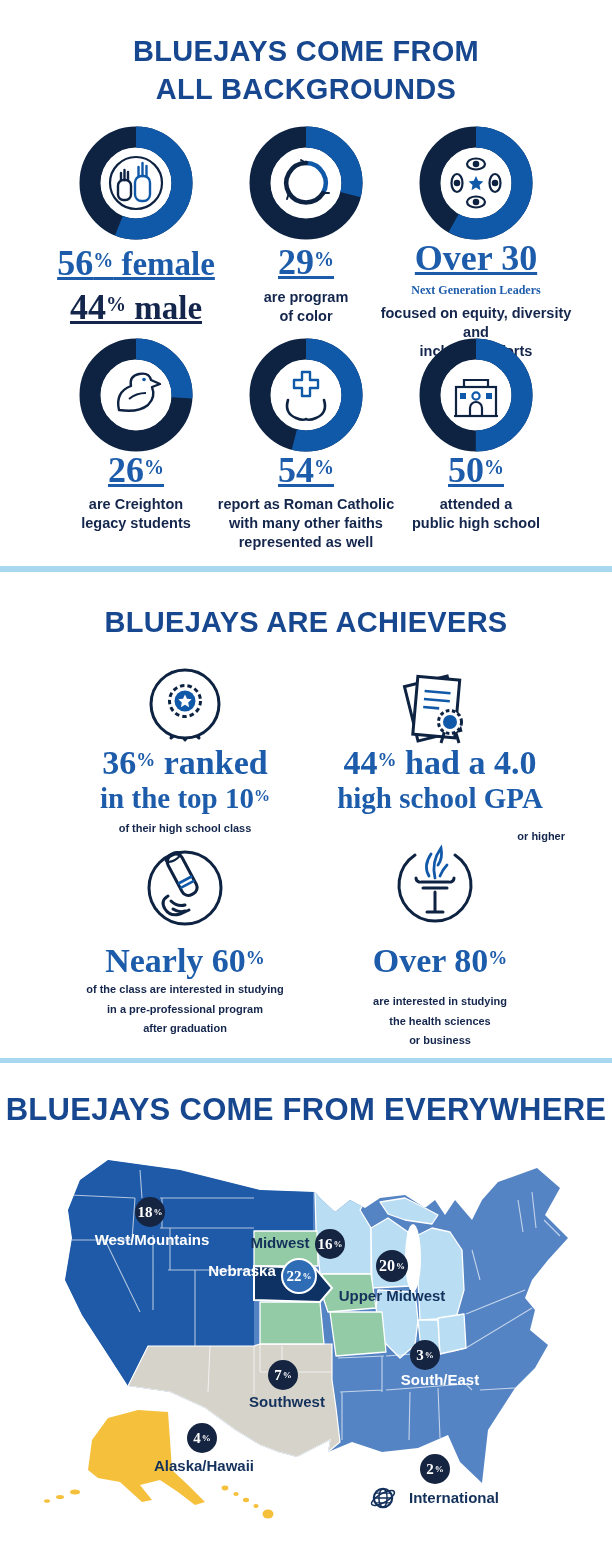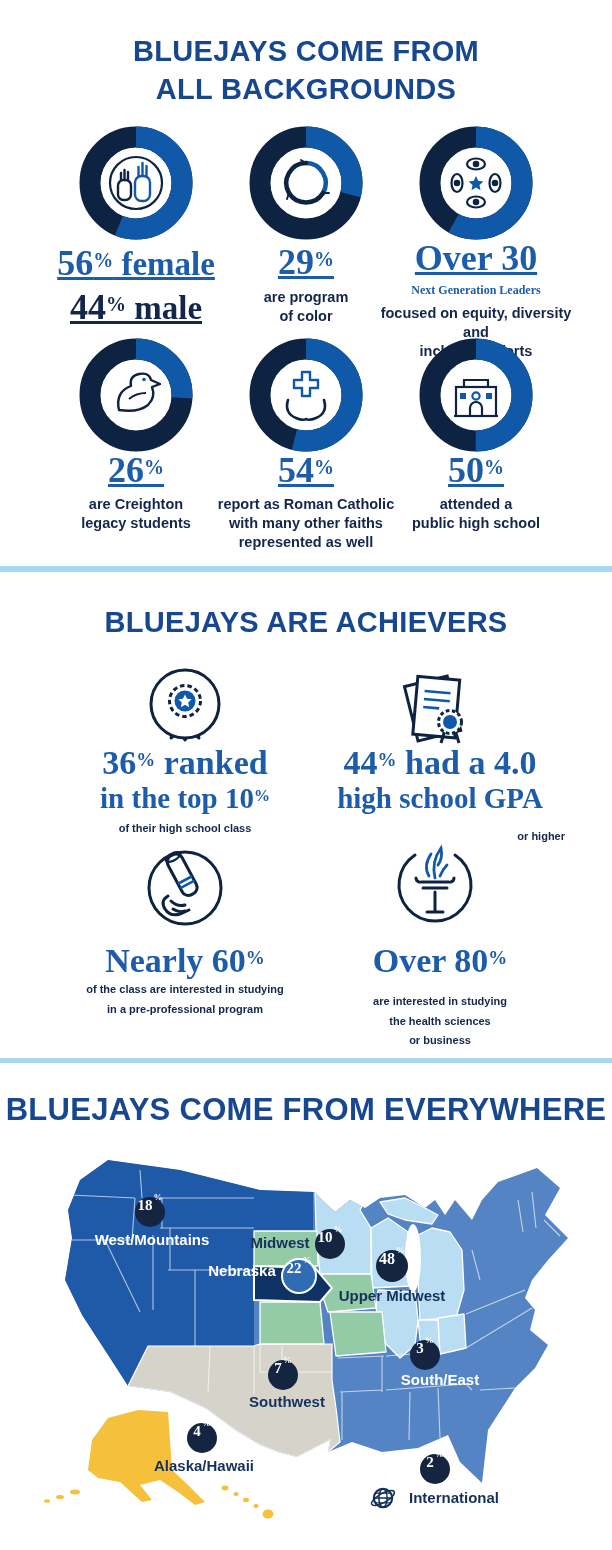--- a/index.html
+++ b/index.html
@@ -25,21 +25,21 @@
   
   .big2{font-family:"Liberation Serif",serif;font-weight:700;font-size:34px;
         line-height:38px;color:#1d5caa;}
   .big2 sup{font-size:19px;vertical-align:8px;line-height:0;}
   .big2b{font-family:"Liberation Serif",serif;font-weight:700;font-size:29px;
          line-height:33px;color:#1d5caa;}
   .big2b sup{font-size:16px;vertical-align:7px;line-height:0;}
   .sub2{font-size:11px;line-height:19.5px;font-weight:700;color:#14264c;}
   
   #map{left:20px;top:1140px;width:575px;height:410px;}
-  .badge{position:absolute;border-radius:50%;display:flex;
+  .badge{position:absolute;border-radius:50%;display:flex;align-items:center;
          justify-content:center;color:#fff;font-family:"Liberation Serif",serif;
          font-weight:700;font-size:15px;}
   .badge sup{font-size:9px;vertical-align:5px;line-height:0;margin-left:1px;}
   .map-label{position:absolute;font-weight:700;font-size:15px;color:#14315c;
              white-space:nowrap;transform:translateX(-50%);}
   .map-label.white{color:#ffffff;}
 </style>
 </head>
 <body>
 
@@ -266,20 +266,21 @@
     </g>
   </svg>
 </div>
 <div class="abs ctr" style="left:45px;top:942px;width:280px;">
   <div class="big2">
     <span>Nearly 60</span><sup>%</sup>
   </div>
   <div class="sub2" style="">
     <div>of the class are interested in studying</div>
     <div>in a pre-professional program</div>
+    <div>after graduation</div>
   </div>
 </div>
 
 <div class="abs" style="left:385px;top:838px;">
   <svg width="100" height="100" viewBox="0 0 100 100">
     <path d="M30 17 A36 36 0 1 0 70 17" fill="none" stroke="#0e2342" stroke-width="3" stroke-linecap="round"></path>
     <g fill="none" stroke="#0e2342" stroke-width="3" stroke-linecap="round">
       <path d="M50 54 V74 M42 74 h16 M36 44 h28 M38 50 h24 M34 44 q-3 -1 -3 -4 M66 44 q3 -1 3 -4"></path>
     </g>
     <g fill="none" stroke="#1058a8" stroke-width="2.8" stroke-linecap="round">
@@ -364,29 +365,29 @@
       <ellipse cx="248" cy="374" rx="5.5" ry="4.5"></ellipse>
     </g>
   </svg>
 
   
   <div class="badge" style="left:115px;top:57px;width:30px;height:30px;background:#152440;">
     <span>18</span>
       <sup>%</sup>
   </div>
   <div class="badge" style="left:295px;top:89px;width:30px;height:30px;background:#152440;">
-    <span>10</span>
+    <span>16</span>
       <sup>%</sup>
   </div>
   <div class="badge" style="left:261px;top:118px;width:32px;height:32px;background:#2e6cb6;border:2px solid #fff;">
     <span>22</span>
       <sup>%</sup>
   </div>
   <div class="badge" style="left:356px;top:110px;width:32px;height:32px;background:#152440;font-size:16px;">
-    <span>48</span>
+    <span>20</span>
       <sup>%</sup>
   </div>
   <div class="badge" style="left:248px;top:220px;width:30px;height:30px;background:#152440;">
     <span>7</span>
       <sup>%</sup>
   </div>
   <div class="badge" style="left:390px;top:200px;width:30px;height:30px;background:#152440;">
     <span>3</span>
       <sup>%</sup>
   </div>

